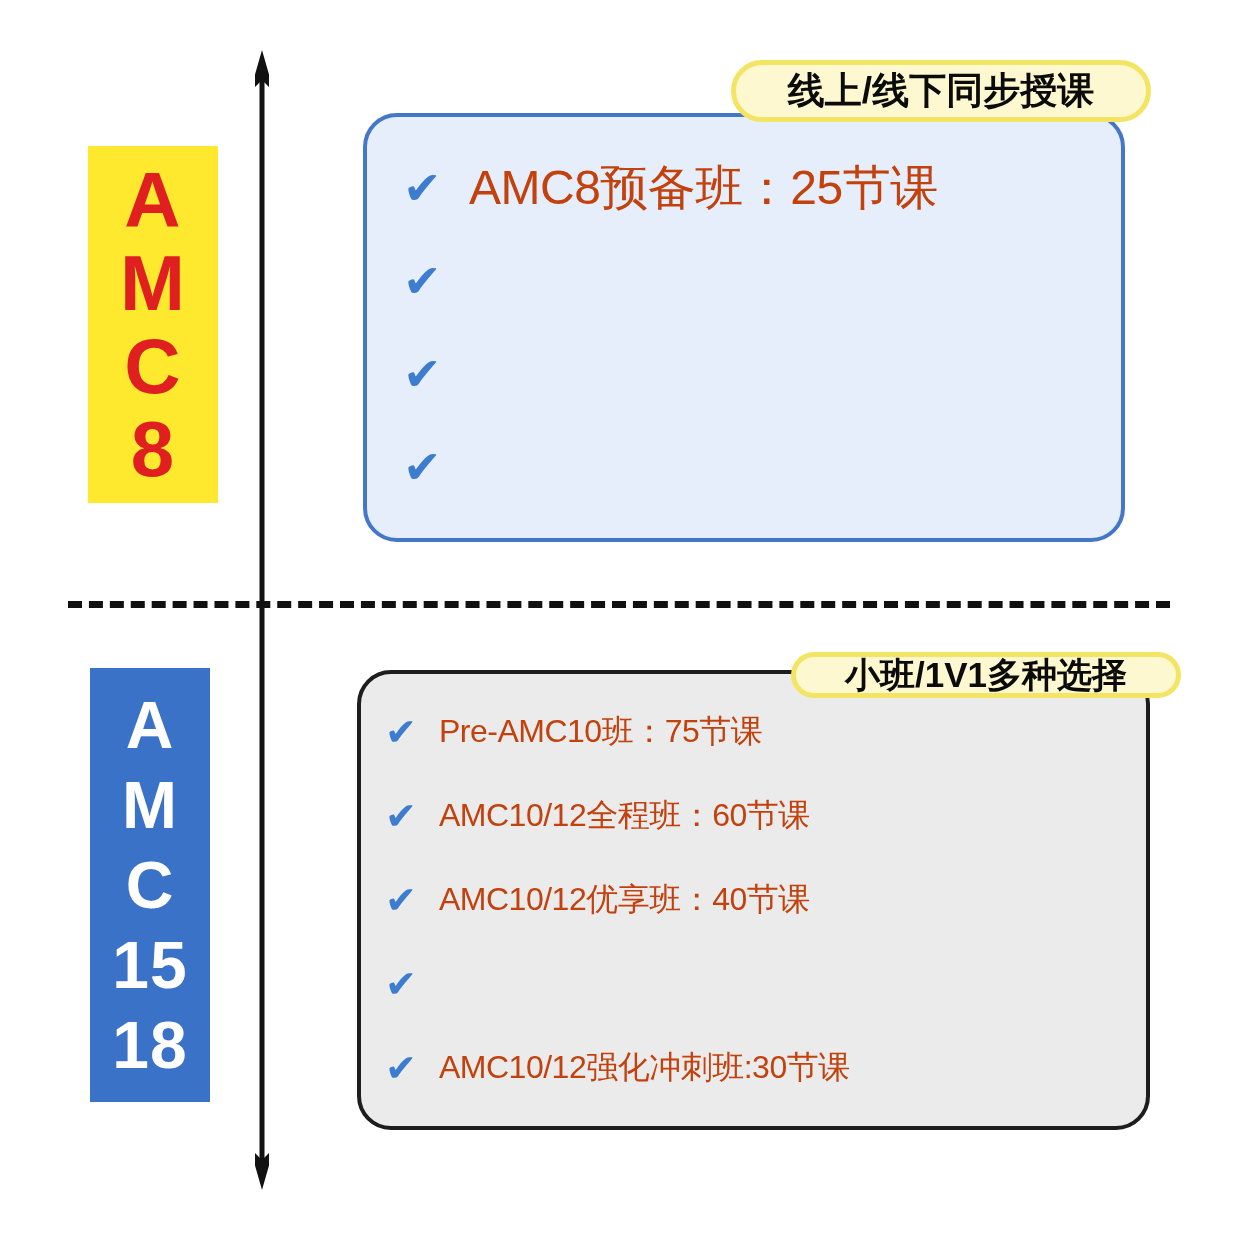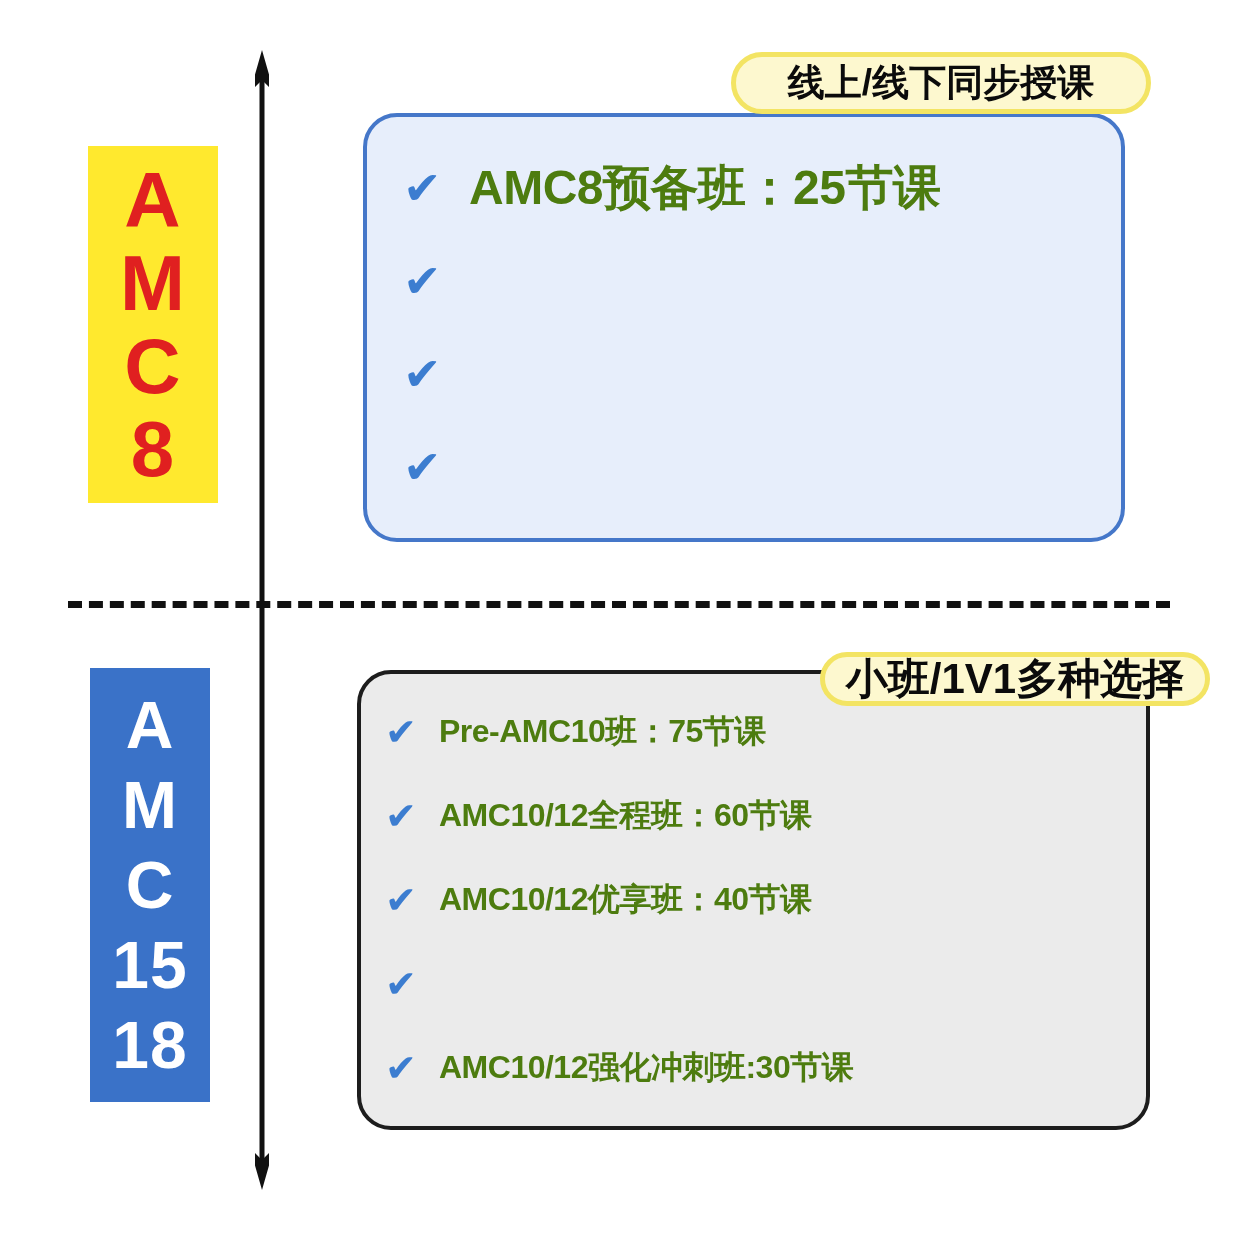--- a/index.html
+++ b/index.html
@@ -89,31 +89,31 @@
     font-weight: 700;
     display: flex;
     align-items: center;
     justify-content: center;
     white-space: nowrap;
     z-index: 6;
     box-sizing: border-box;
   }
   #tag-top {
     left: 731px;
-    top: 52px;
+    top: 60px;
     width: 420px;
     height: 62px;
     font-size: 37px;
   }
   #tag-bottom {
-    left: 820px;
+    left: 791px;
     top: 652px;
     width: 390px;
-    height: 54px;
-    font-size: 42px;
+    height: 46px;
+    font-size: 35px;
   }
 
   
   .card {
     position: absolute;
     box-sizing: border-box;
     display: flex;
     flex-direction: column;
     justify-content: center;
   }
@@ -151,22 +151,22 @@
   .check {
     flex: 0 0 auto;
     color: #3c7dd0;
     font-weight: 700;
     line-height: 1;
   }
   #card-amc8 .check { font-size: 46px; width: 48px; }
   #card-amc1012 .check { font-size: 38px; width: 40px; }
 
   .row-label {
-    color: #4d7c0f;
-    font-weight: 700;
+    color: #c2410c;
+    font-weight: 400;
     white-space: nowrap;
     letter-spacing: -0.5px;
   }
   #card-amc8 .row-label { font-size: 48px; }
   #card-amc1012 .row-label { font-size: 32px; }
 </style>
 </head>
 <body>
 
 <div id="stage">

